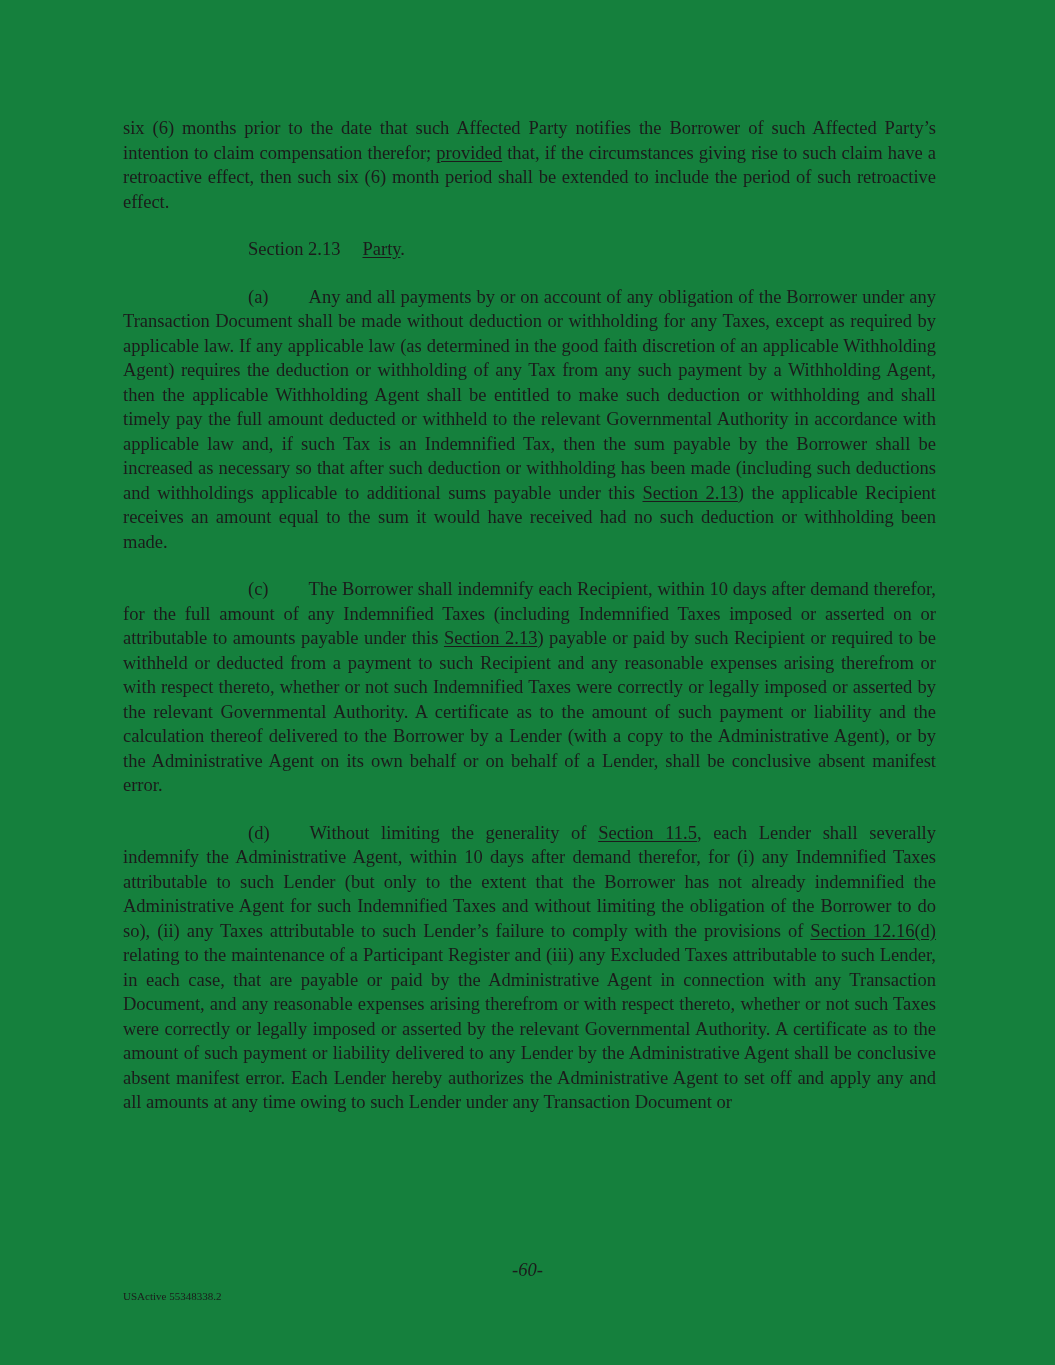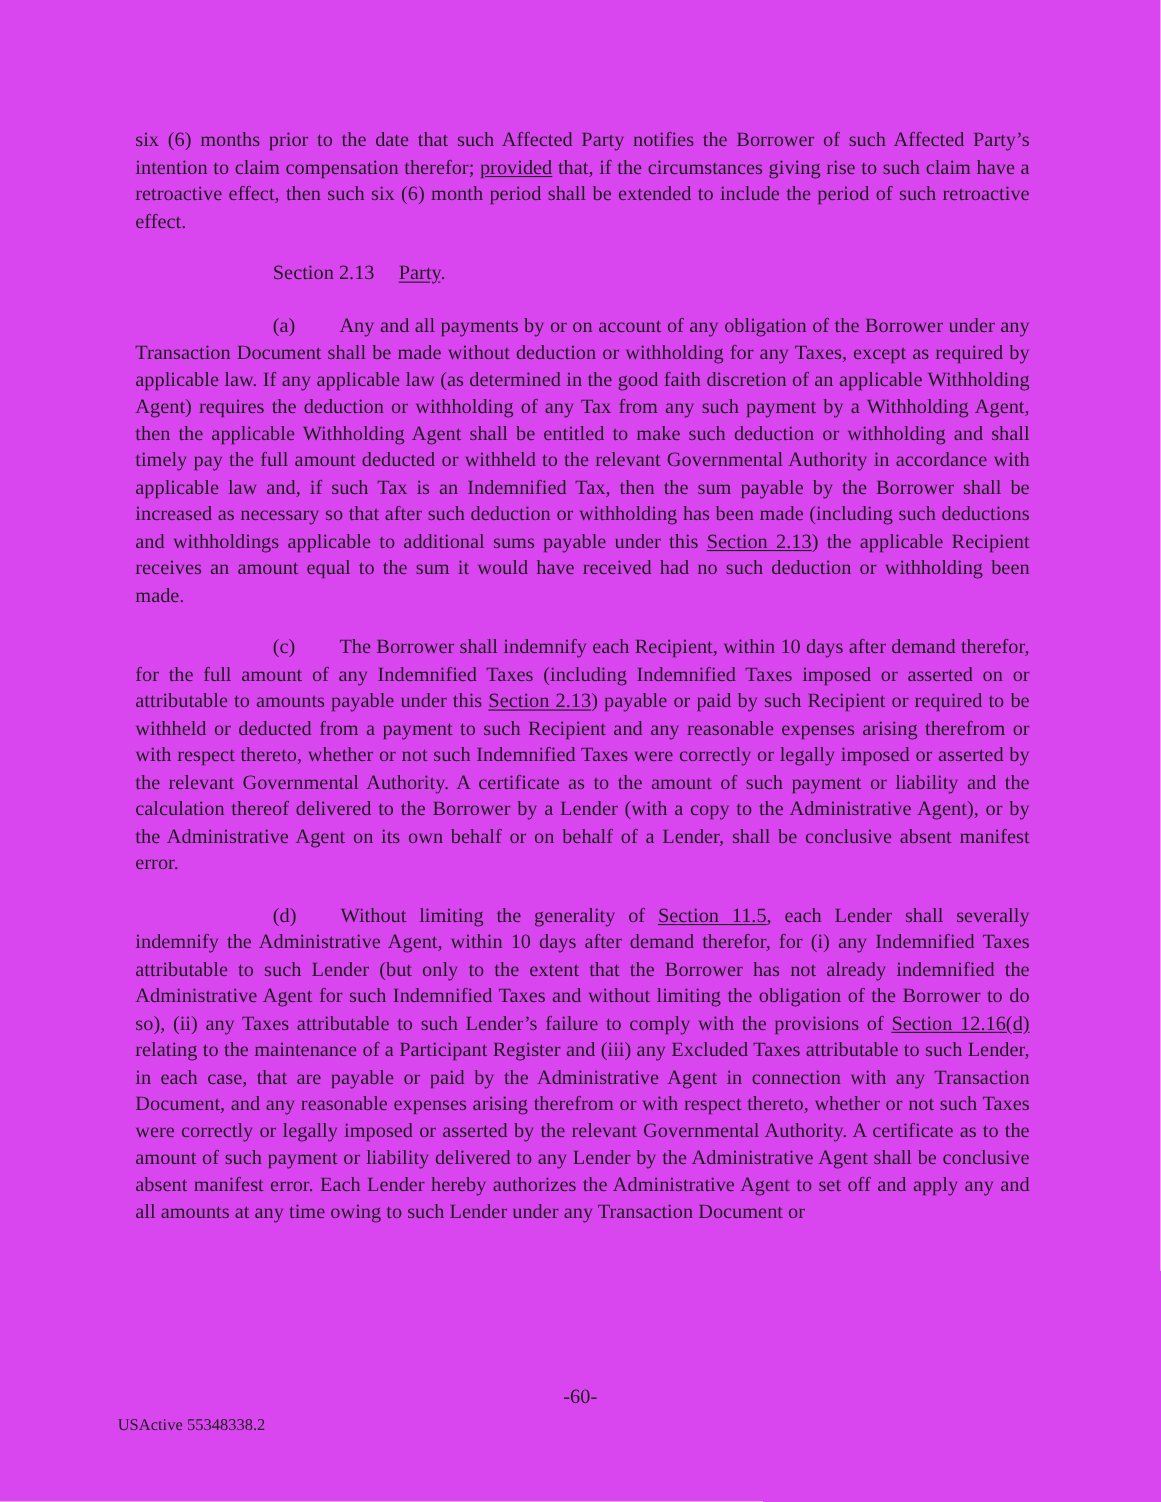--- a/index.html
+++ b/index.html
@@ -1,20 +1,20 @@
 <!DOCTYPE html>
 <html><head>
 <meta charset="utf-8">
 <style>
   html, body { margin: 0; padding: 0; background: #ffffff; }
   .page {
     position: relative;
     width: 1055px;
     height: 1365px;
-    background: #d946ef;
+    background: #15803d;
     color: #1b1b1b;
     font-family: "Liberation Serif", "DejaVu Serif", serif;
     font-size: 18.5px;
     line-height: 24.5px;
     overflow: hidden;
   }
   .content {
     position: absolute;
     top: 116px;
     left: 123px;
@@ -27,26 +27,27 @@
   p.indent { text-indent: 125px; }
   .u { text-decoration: underline; text-underline-offset: 2px; }
   .gap { display: inline-block; }
   .footer-page-num {
     position: absolute;
     top: 1258px;
     left: 0;
     width: 100%;
     text-align: center;
     font-size: 18.5px;
+    font-style: italic;
   }
   .footer-doc-id {
     position: absolute;
     top: 1284px;
-    left: 107px;
-    font-size: 15px;
+    left: 123px;
+    font-size: 11px;
   }
 </style>
 </head>
 <body>
 
 <div class="page">
   <div class="content">
     <p class="para"><span>six (6) months prior to the date that such Affected Party notifies the Borrower of such Affected Party’s intention to claim compensation therefor; </span><span class="u">provided</span><span> that, if the circumstances giving rise to such claim have a retroactive effect, then such six (6) month period shall be extended to include the period of such retroactive effect.</span></p>
     <p class="para indent"><span>Section 2.13</span><span class="gap" style="width: 22px;"></span><span class="u">Party</span><span>.</span></p>
     <p class="para indent"><span>(a)</span><span class="gap" style="width: 40px;"></span><span>Any and all payments by or on account of any obligation of the Borrower under any Transaction Document shall be made without deduction or withholding for any Taxes, except as required by applicable law.  If any applicable law (as determined in the good faith discretion of an applicable Withholding Agent) requires the deduction or withholding of any Tax from any such payment by a Withholding Agent, then the applicable Withholding Agent shall be entitled to make such deduction or withholding and shall timely pay the full amount deducted or withheld to the relevant Governmental Authority in accordance with applicable law and, if such Tax is an Indemnified Tax, then the sum payable by the Borrower shall be increased as necessary so that after such deduction or withholding has been made (including such deductions and withholdings applicable to additional sums payable under this </span><span class="u">Section 2.13</span><span>) the applicable Recipient receives an amount equal to the sum it would have received had no such deduction or withholding been made.</span></p>

